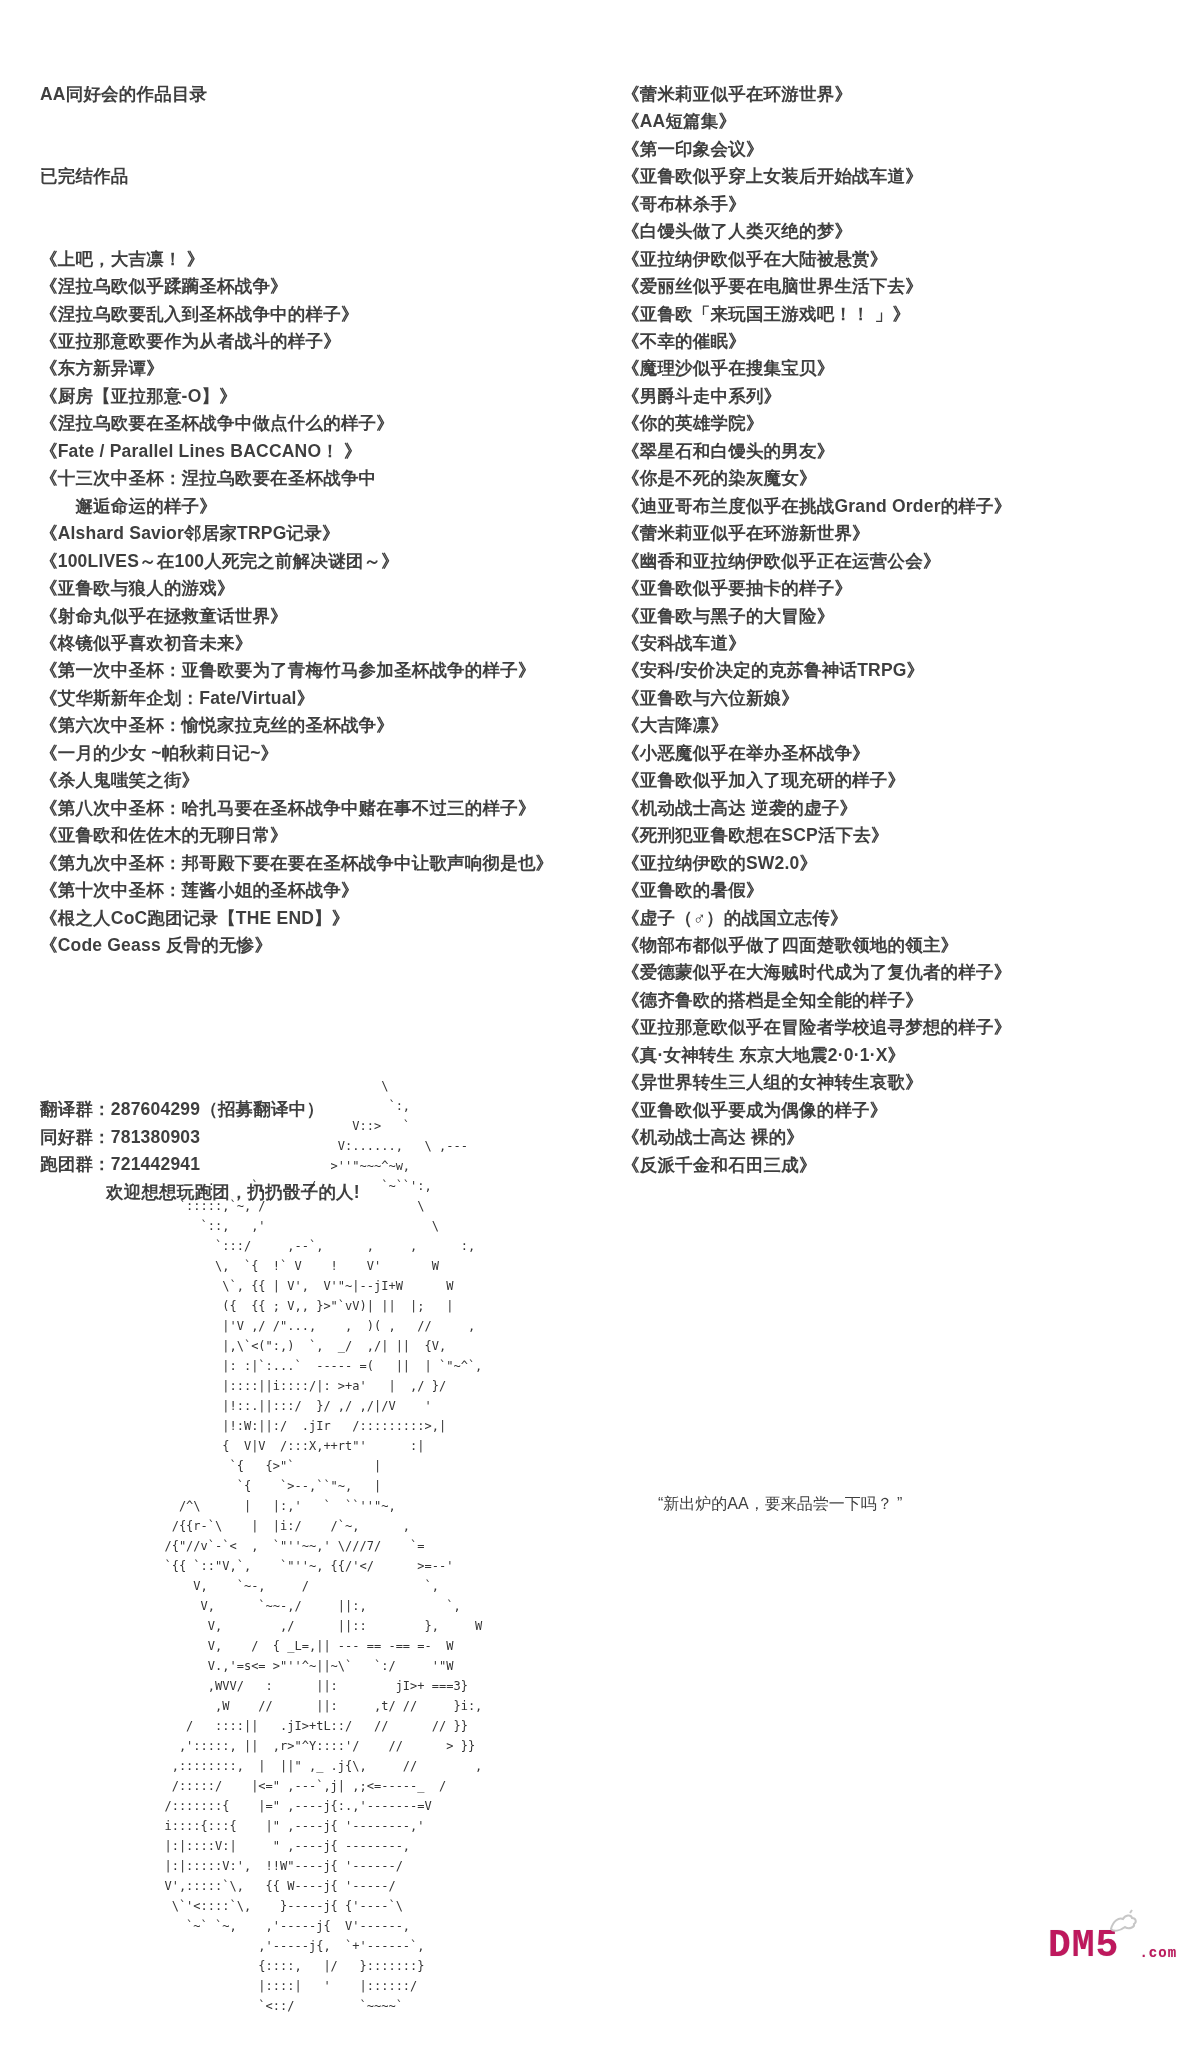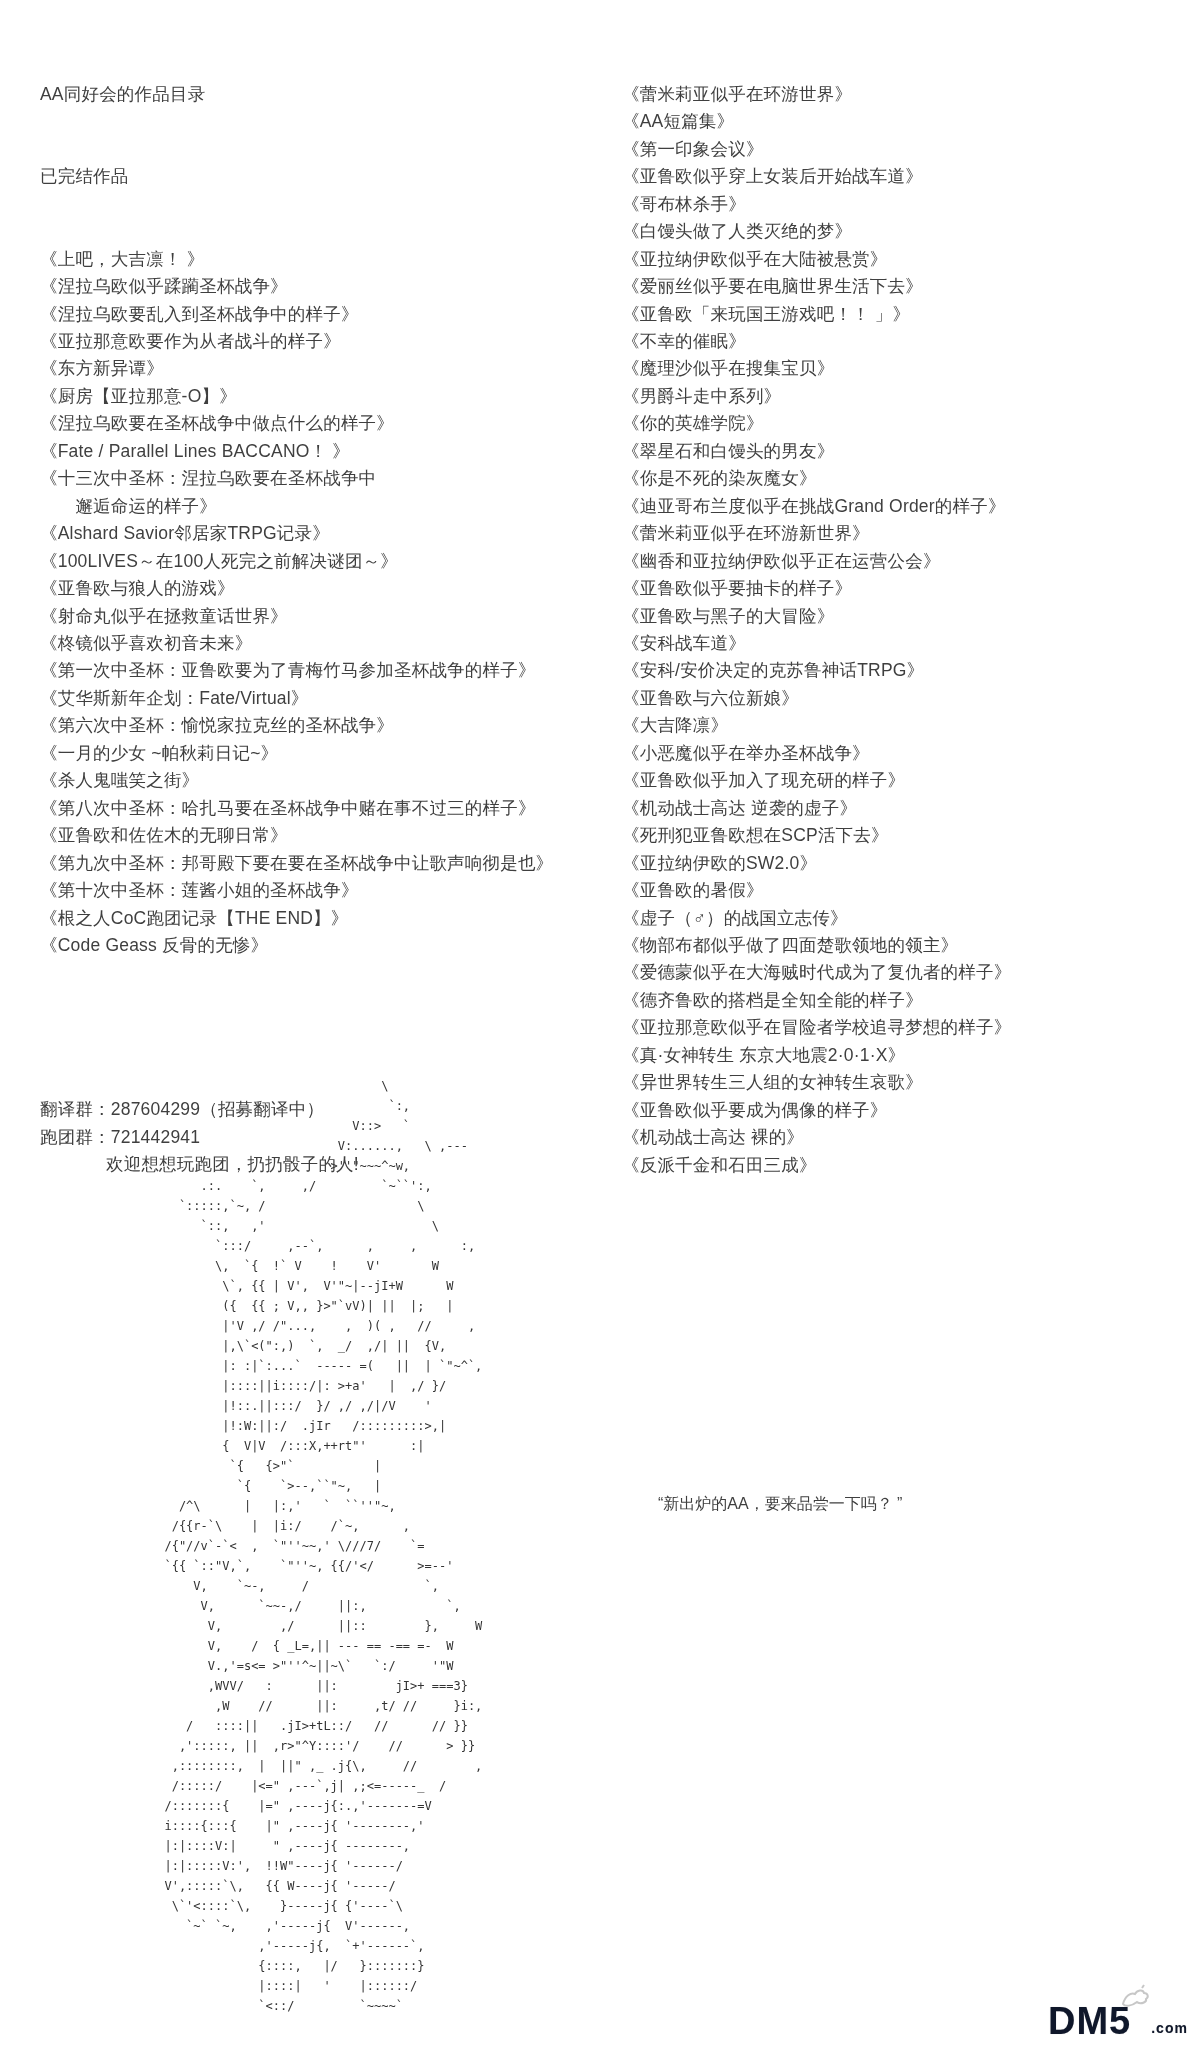--- a/index.html
+++ b/index.html
@@ -15,20 +15,21 @@
     font-family: "Liberation Sans", "DejaVu Sans", sans-serif;
     color: #3f3f3f;
   }
   .col {
     position: absolute;
     top: 26px;
     font-size: 17.5px;
     line-height: 27.45px;
     white-space: pre-wrap;
     letter-spacing: 0.2px;
+    font-weight: bold;
   }
   #left-col  { left: 40px;  width: 575px; }
   #right-col { left: 622px; width: 575px; }
   .line { white-space: pre-wrap; }
   .groups-block { margin-top: 82px; }
   .groups-block .indent { padding-left: 66px; }
   #quote {
     position: absolute;
     left: 658px;
     top: 1490px;
@@ -43,24 +44,24 @@
     margin: 0;
     font-family: "DejaVu Sans Mono", "Liberation Mono", monospace;
     font-size: 12px;
     line-height: 20px;
     color: #333333;
     white-space: pre;
   }
   #watermark {
     position: absolute;
     left: 1048px;
-    top: 1984px;
-    color: #0f172a;
+    top: 1909px;
+    color: #be185d;
     font-weight: bold;
-    font-family: Liberation Sans, sans-serif;
+    font-family: Liberation Mono, monospace;
     letter-spacing: 1px;
     display: flex;
     align-items: flex-end;
   }
   #watermark .dm5 {
     font-size: 38px;
     line-height: 38px;
     text-shadow: 0 0 1px #c7c7c7;
   }
   #watermark .com {
@@ -70,21 +71,21 @@
   }
   #watermark svg { display: block; margin: 0 0 30px -14px; }
 </style>
 </head>
 <body>
 
 <div class="col" id="left-col">
   <div class="line">AA同好会的作品目录</div>
   <div class="line">已完结作品</div>
   <div><div class="line">《上吧，大吉凛！ 》</div><div class="line">《涅拉乌欧似乎蹂躏圣杯战争》</div><div class="line">《涅拉乌欧要乱入到圣杯战争中的样子》</div><div class="line">《亚拉那意欧要作为从者战斗的样子》</div><div class="line">《东方新异谭》</div><div class="line">《厨房【亚拉那意-O】》</div><div class="line">《涅拉乌欧要在圣杯战争中做点什么的样子》</div><div class="line">《Fate / Parallel Lines BACCANO！ 》</div><div class="line">《十三次中圣杯：涅拉乌欧要在圣杯战争中</div><div class="line">　　邂逅命运的样子》</div><div class="line">《Alshard Savior邻居家TRPG记录》</div><div class="line">《100LIVES～在100人死完之前解决谜团～》</div><div class="line">《亚鲁欧与狼人的游戏》</div><div class="line">《射命丸似乎在拯救童话世界》</div><div class="line">《柊镜似乎喜欢初音未来》</div><div class="line">《第一次中圣杯：亚鲁欧要为了青梅竹马参加圣杯战争的样子》</div><div class="line">《艾华斯新年企划：Fate/Virtual》</div><div class="line">《第六次中圣杯：愉悦家拉克丝的圣杯战争》</div><div class="line">《一月的少女 ~帕秋莉日记~》</div><div class="line">《杀人鬼嗤笑之街》</div><div class="line">《第八次中圣杯：哈扎马要在圣杯战争中赌在事不过三的样子》</div><div class="line">《亚鲁欧和佐佐木的无聊日常》</div><div class="line">《第九次中圣杯：邦哥殿下要在要在圣杯战争中让歌声响彻是也》</div><div class="line">《第十次中圣杯：莲酱小姐的圣杯战争》</div><div class="line">《根之人CoC跑团记录【THE END】》</div><div class="line">《Code Geass 反骨的无惨》</div></div>
-  <div class="groups-block"><div class="line">翻译群：287604299（招募翻译中）</div><div class="line">跑团群：721442941</div><div class="line indent">欢迎想想玩跑团，扔扔骰子的人!</div></div>
+  <div class="groups-block"><div class="line">翻译群：287604299（招募翻译中）</div><div class="line">同好群：781380903</div><div class="line">跑团群：721442941</div><div class="line indent">欢迎想想玩跑团，扔扔骰子的人!</div></div>
 </div>
 
 <div class="col" id="right-col">
   <div><div class="line">《蕾米莉亚似乎在环游世界》</div><div class="line">《AA短篇集》</div><div class="line">《第一印象会议》</div><div class="line">《亚鲁欧似乎穿上女装后开始战车道》</div><div class="line">《哥布林杀手》</div><div class="line">《白馒头做了人类灭绝的梦》</div><div class="line">《亚拉纳伊欧似乎在大陆被悬赏》</div><div class="line">《爱丽丝似乎要在电脑世界生活下去》</div><div class="line">《亚鲁欧「来玩国王游戏吧！！ 」》</div><div class="line">《不幸的催眠》</div><div class="line">《魔理沙似乎在搜集宝贝》</div><div class="line">《男爵斗走中系列》</div><div class="line">《你的英雄学院》</div><div class="line">《翠星石和白馒头的男友》</div><div class="line">《你是不死的染灰魔女》</div><div class="line">《迪亚哥布兰度似乎在挑战Grand Order的样子》</div><div class="line">《蕾米莉亚似乎在环游新世界》</div><div class="line">《幽香和亚拉纳伊欧似乎正在运营公会》</div><div class="line">《亚鲁欧似乎要抽卡的样子》</div><div class="line">《亚鲁欧与黑子的大冒险》</div><div class="line">《安科战车道》</div><div class="line">《安科/安价决定的克苏鲁神话TRPG》</div><div class="line">《亚鲁欧与六位新娘》</div><div class="line">《大吉降凛》</div><div class="line">《小恶魔似乎在举办圣杯战争》</div><div class="line">《亚鲁欧似乎加入了现充研的样子》</div><div class="line">《机动战士高达 逆袭的虚子》</div><div class="line">《死刑犯亚鲁欧想在SCP活下去》</div><div class="line">《亚拉纳伊欧的SW2.0》</div><div class="line">《亚鲁欧的暑假》</div><div class="line">《虚子（♂）的战国立志传》</div><div class="line">《物部布都似乎做了四面楚歌领地的领主》</div><div class="line">《爱德蒙似乎在大海贼时代成为了复仇者的样子》</div><div class="line">《德齐鲁欧的搭档是全知全能的样子》</div><div class="line">《亚拉那意欧似乎在冒险者学校追寻梦想的样子》</div><div class="line">《真·女神转生 东京大地震2·0·1·X》</div><div class="line">《异世界转生三人组的女神转生哀歌》</div><div class="line">《亚鲁欧似乎要成为偶像的样子》</div><div class="line">《机动战士高达 裸的》</div><div class="line">《反派千金和石田三成》</div></div>
 </div>
 
 <div id="quote">“新出炉的AA，要来品尝一下吗？ ”</div>
 
 <pre id="ascii-art">                                \
                                  `:,

